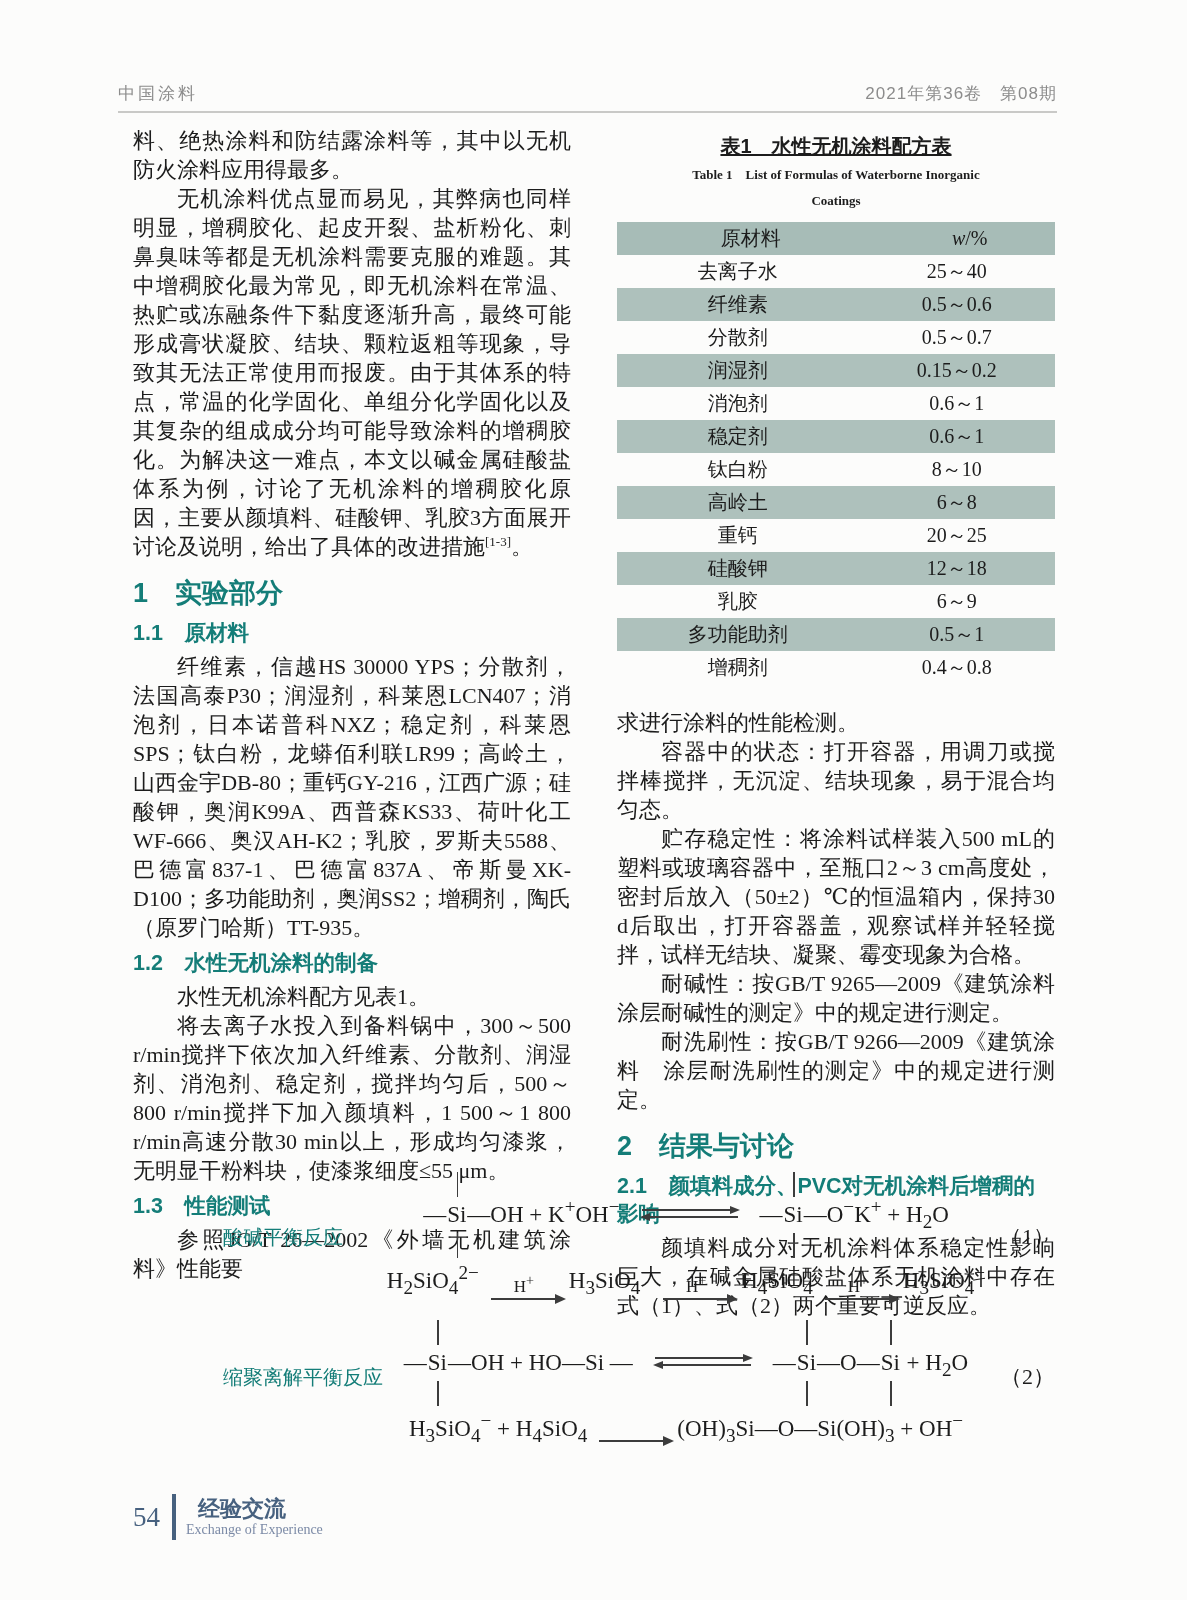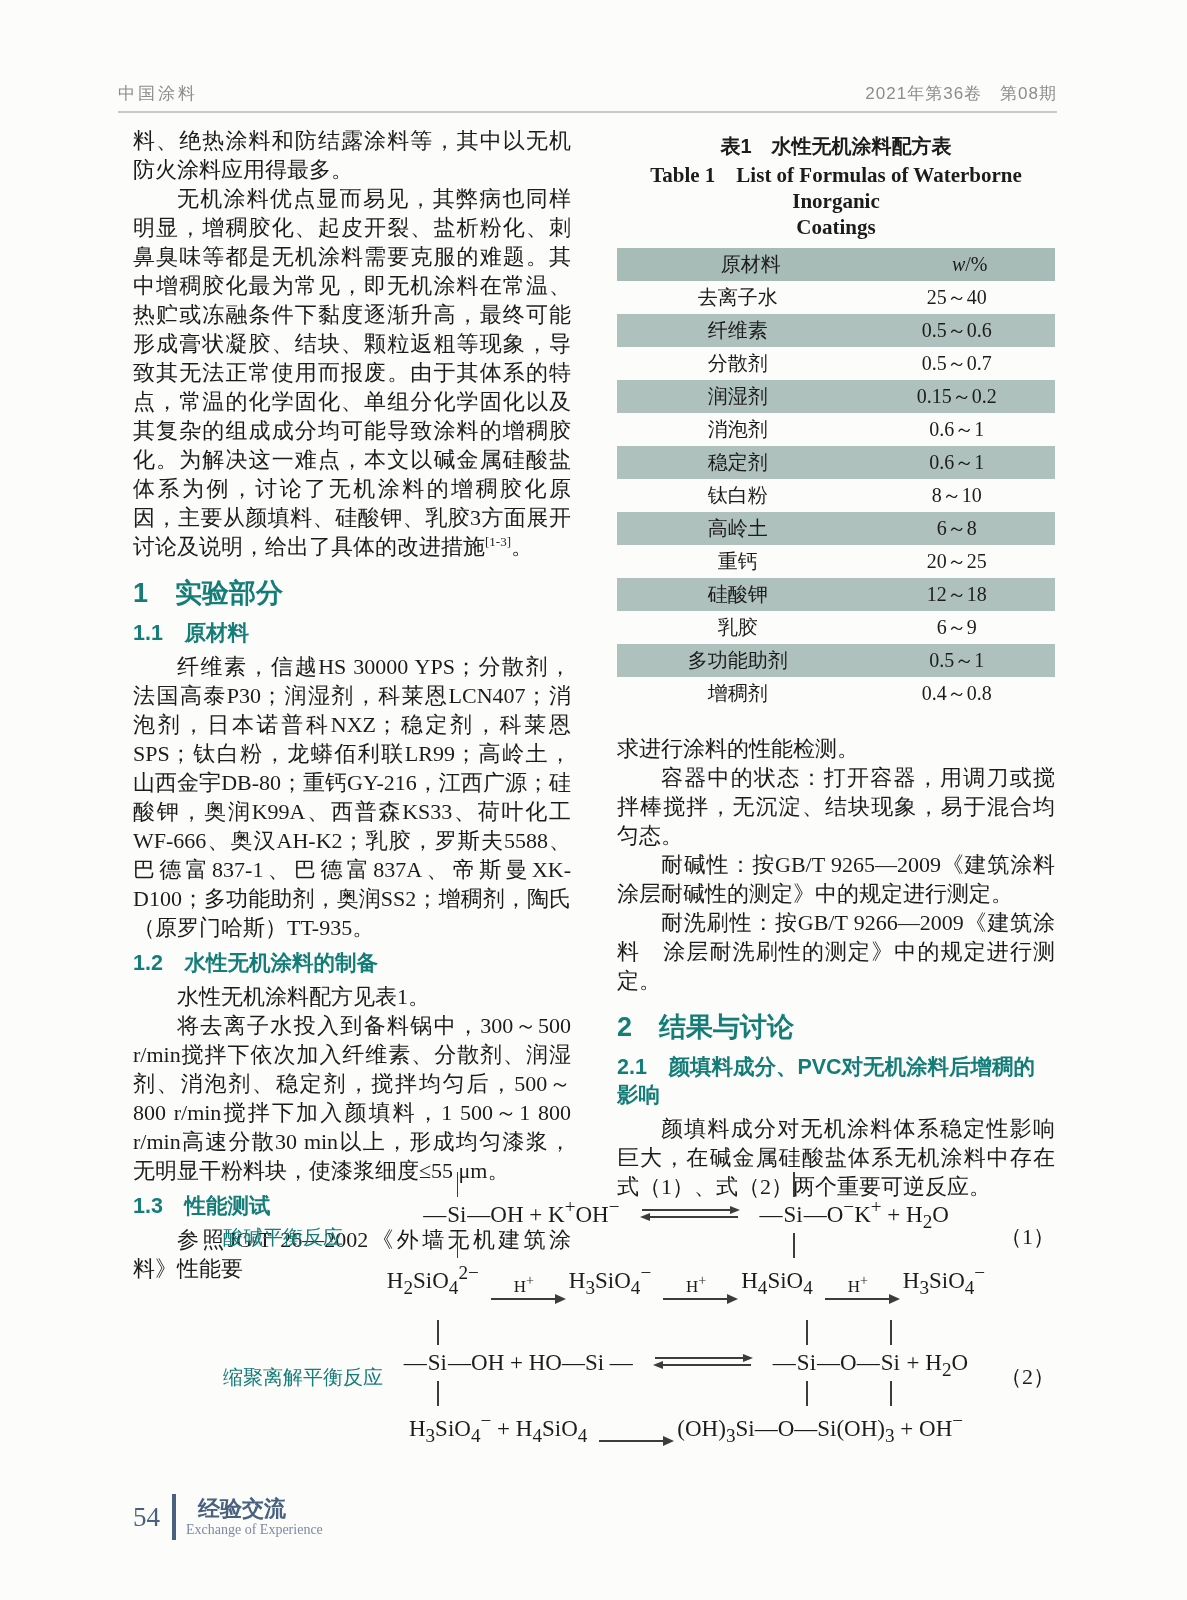--- a/index.html
+++ b/index.html
@@ -38,23 +38,24 @@
     font-family:"Liberation Sans","DejaVu Sans",sans-serif;font-size:27px;line-height:32px;
   }
   .sec-h2{
     margin:7px 0 5px 0;color:#147d78;font-weight:bold;
     font-family:"Liberation Sans","DejaVu Sans",sans-serif;font-size:21.5px;line-height:28px;
   }
   
   .tbl-title-zh{
     margin:6px 0 2px 0;text-align:center;font-weight:bold;font-size:20px;line-height:28px;
     font-family:"Liberation Sans","DejaVu Sans",sans-serif;
+    text-decoration:underline;
   }
   .tbl-title-en{
-    text-align:center;font-weight:bold;font-size:21px;line-height:26px;
+    text-align:center;font-weight:bold;font-size:13px;line-height:26px;
     font-family:"Liberation Serif","DejaVu Serif",serif;
   }
   table.formula{
     width:100%;border-collapse:collapse;margin-top:8px;font-size:20px;
   }
   table.formula th,table.formula td{
     padding:3px 4px;height:26px;text-align:center;font-weight:normal;
   }
   table.formula thead th{background:#a7bcb7;padding-left:30px;}
   table.formula thead th .wpct i{font-style:italic;}
@@ -210,20 +211,21 @@
             </tr>
             <tr>
               <td>增稠剂</td>
               <td>0.4～0.8</td>
             </tr>
           </tbody>
       </table>
 
       <p class="body-p" style="margin-top:24px;">求进行涂料的性能检测。</p>
       <p class="body-p indent">容器中的状态：打开容器，用调刀或搅拌棒搅拌，无沉淀、结块现象，易于混合均匀态。</p>
+      <p class="body-p indent">贮存稳定性：将涂料试样装入500 mL的塑料或玻璃容器中，至瓶口2～3 cm高度处，密封后放入（50±2）℃的恒温箱内，保持30 d后取出，打开容器盖，观察试样并轻轻搅拌，试样无结块、凝聚、霉变现象为合格。</p>
       <p class="body-p indent">耐碱性：按GB/T 9265—2009《建筑涂料　涂层耐碱性的测定》中的规定进行测定。</p>
       <p class="body-p indent">耐洗刷性：按GB/T 9266—2009《建筑涂料　涂层耐洗刷性的测定》中的规定进行测定。</p>
 
       <div class="sec-h1">2　结果与讨论</div>
       <div class="sec-h2">2.1　颜填料成分、PVC对无机涂料后增稠的影响</div>
       <p class="body-p indent">颜填料成分对无机涂料体系稳定性影响巨大，在碱金属硅酸盐体系无机涂料中存在式（1）、式（2）两个重要可逆反应。</p>
     </div>
   </div>
 
   <div class="equations">

